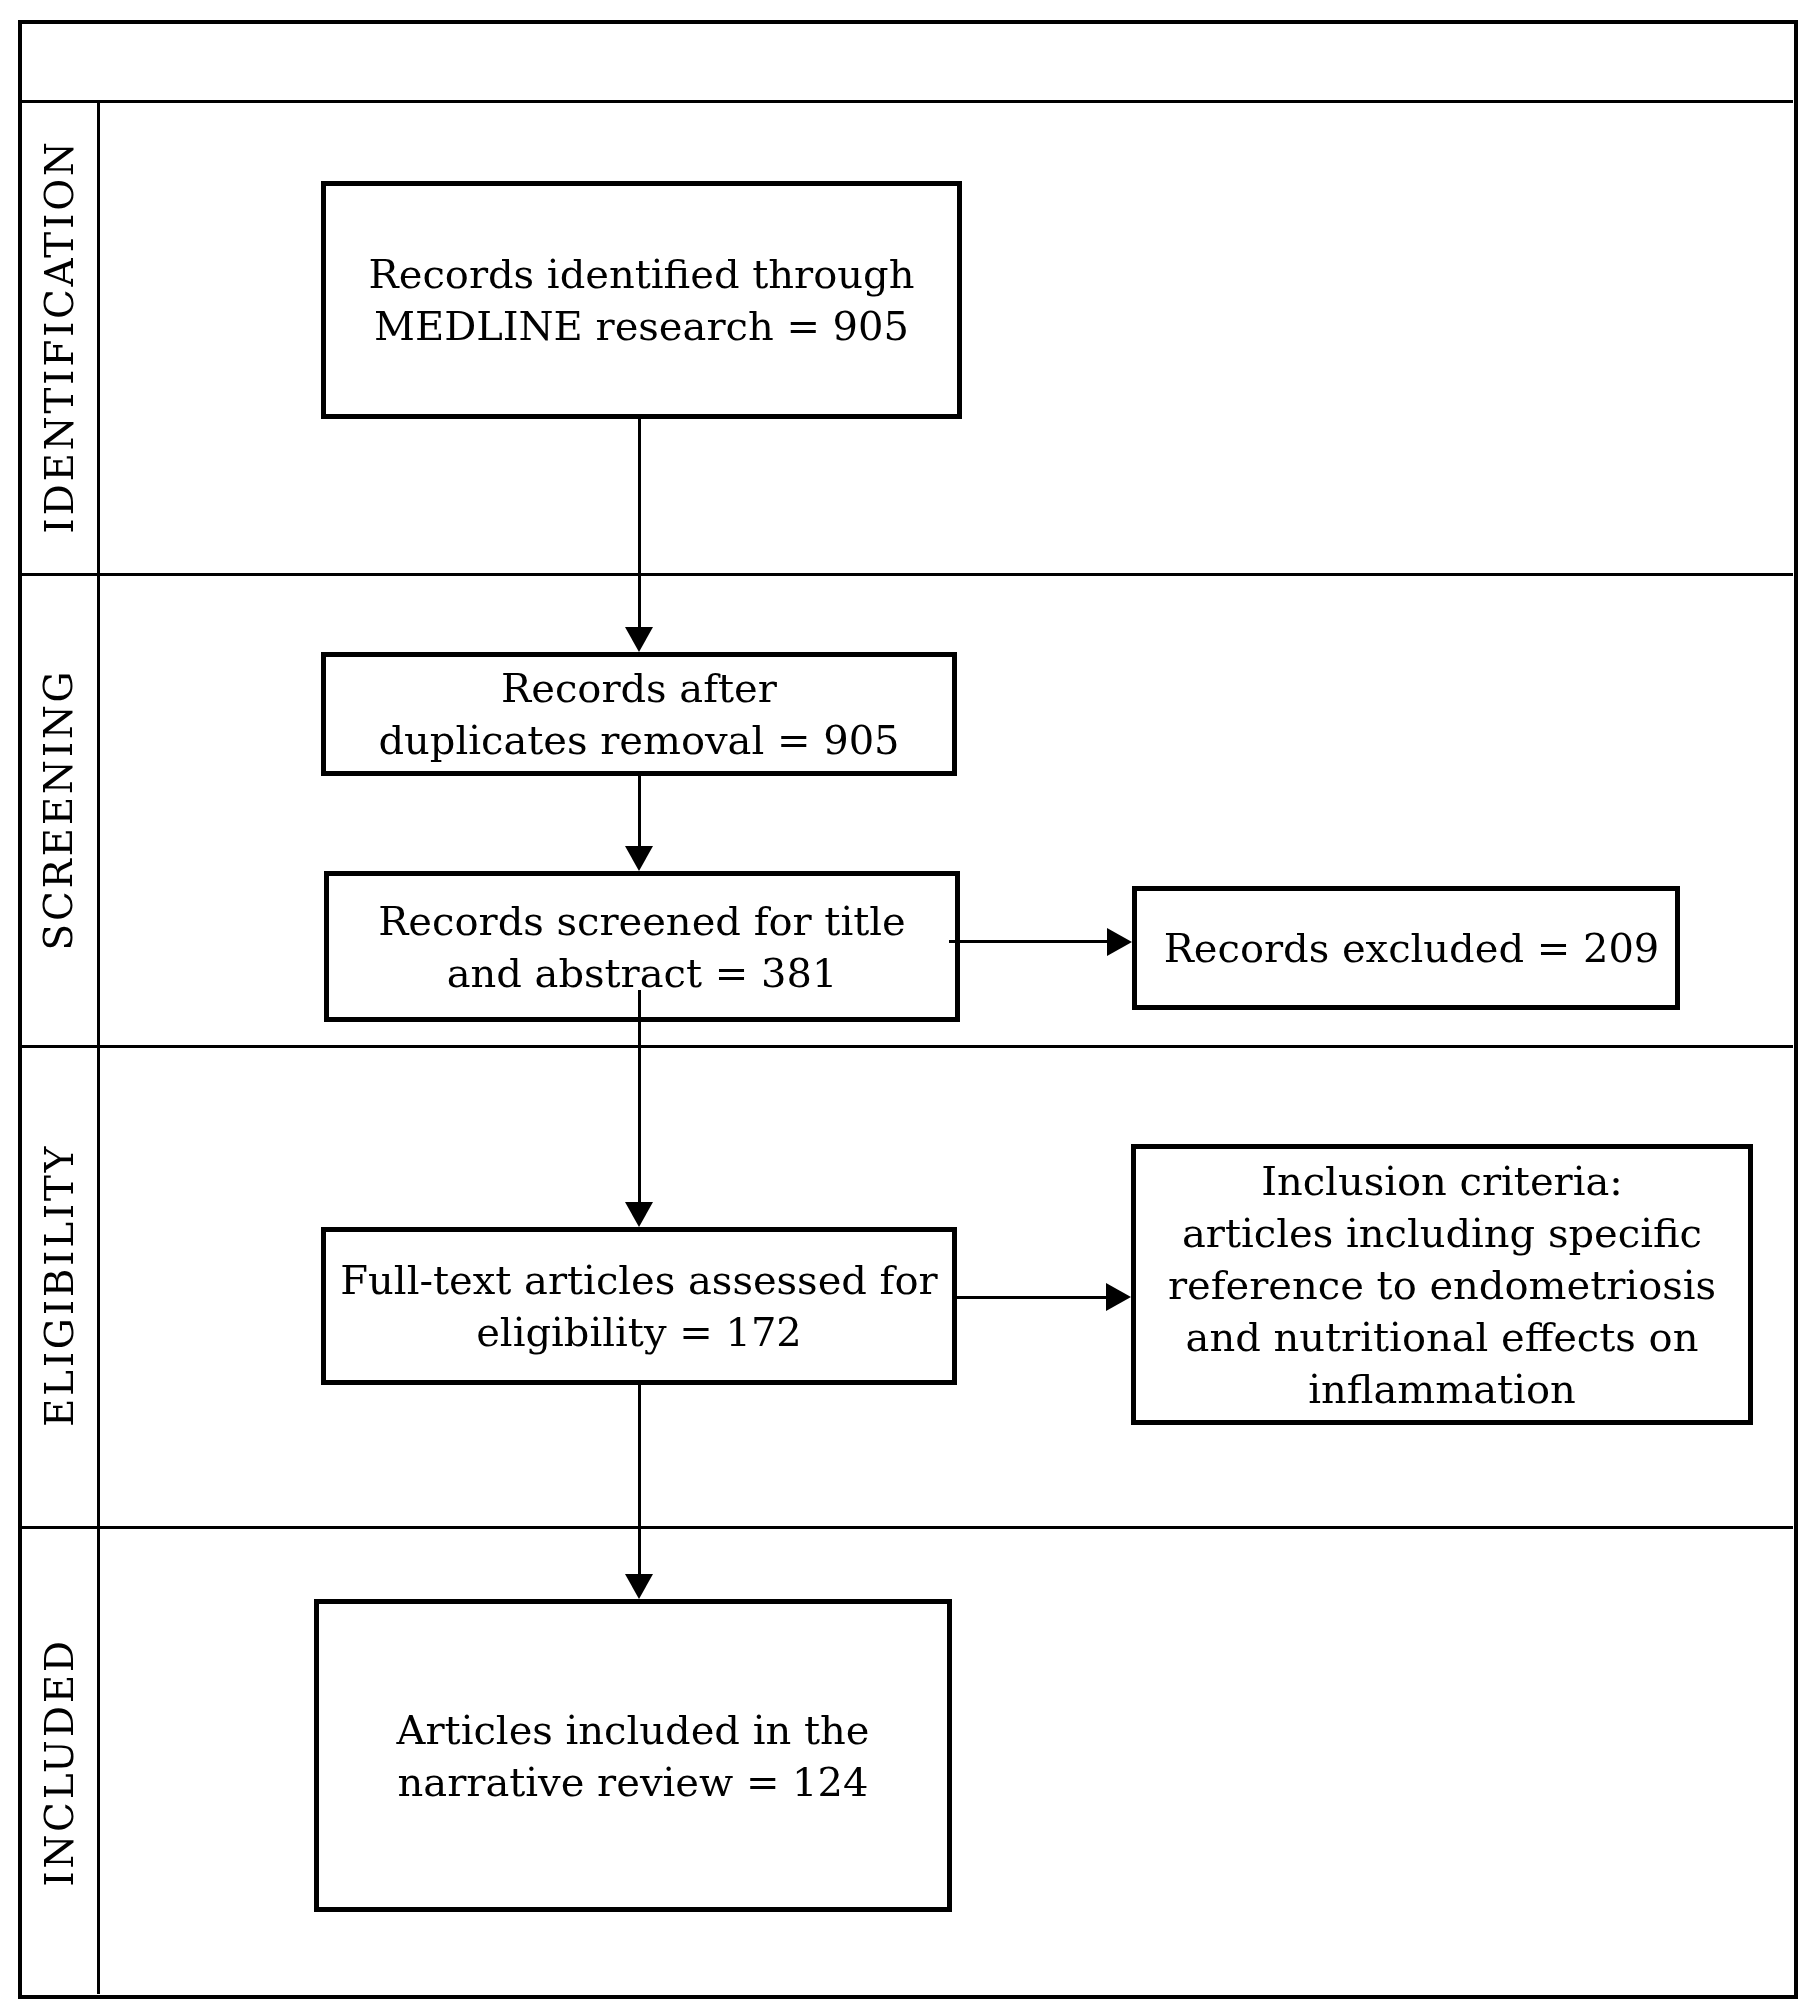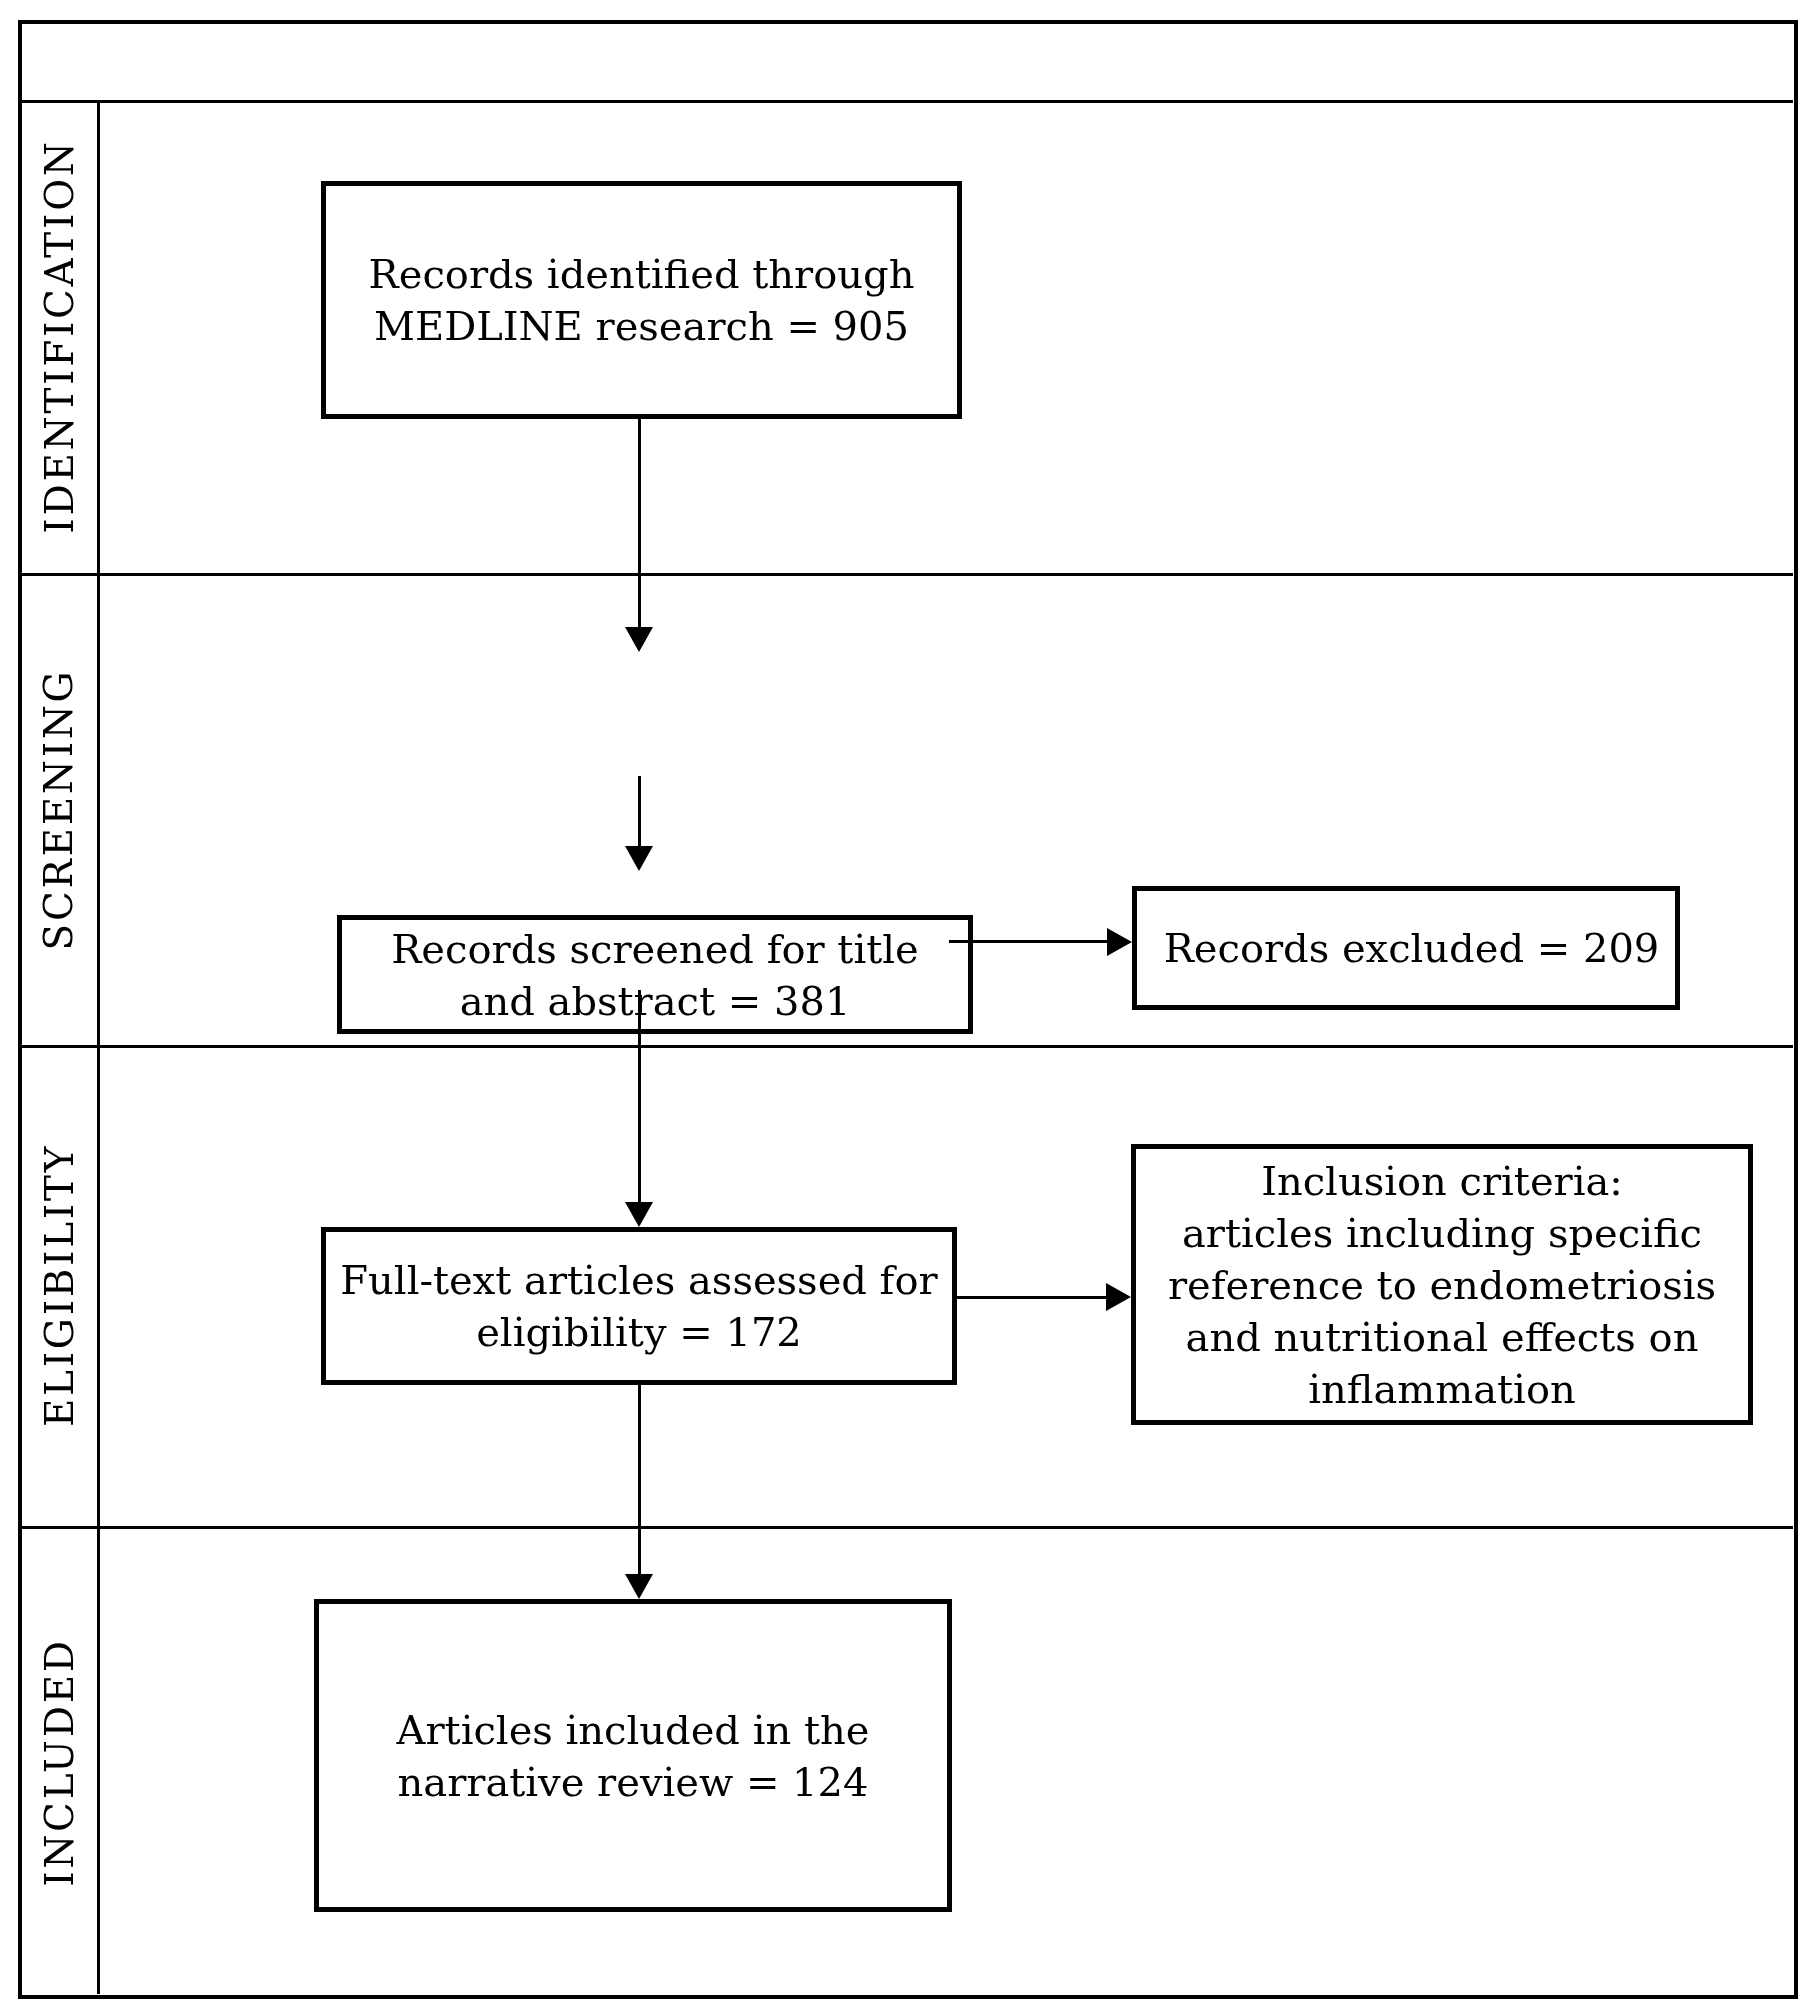--- a/index.html
+++ b/index.html
@@ -76,22 +76,26 @@
   </div>
   <div class="stage-cell" style="top:1526px;height:473px;">
     <span class="rot">INCLUDED</span>
   </div>
 
   <div class="fbox" style="left:321px;top:181px;width:641px;height:238px;">
     <div class="txt">Records identified through
 MEDLINE research = 905</div>
   </div>
 
+  <div class="fbox" style="left:321px;top:652px;width:636px;height:124px;">
+    <div class="txt">Records after
+duplicates removal = 905</div>
+  </div>
 
-  <div class="fbox" style="left:337px;top:871px;width:636px;height:119px;margin-top:44px;">
+  <div class="fbox" style="left:324px;top:871px;width:636px;height:151px;">
     <div class="txt">Records screened for title
 and abstract = 381</div>
   </div>
 
   <div class="fbox" style="left:1132px;top:886px;width:548px;height:124px;padding-left:11px;">
     <div class="txt">Records excluded = 209</div>
   </div>
 
   <div class="fbox" style="left:321px;top:1227px;width:636px;height:158px;">
     <div class="txt">Full-text articles assessed for

